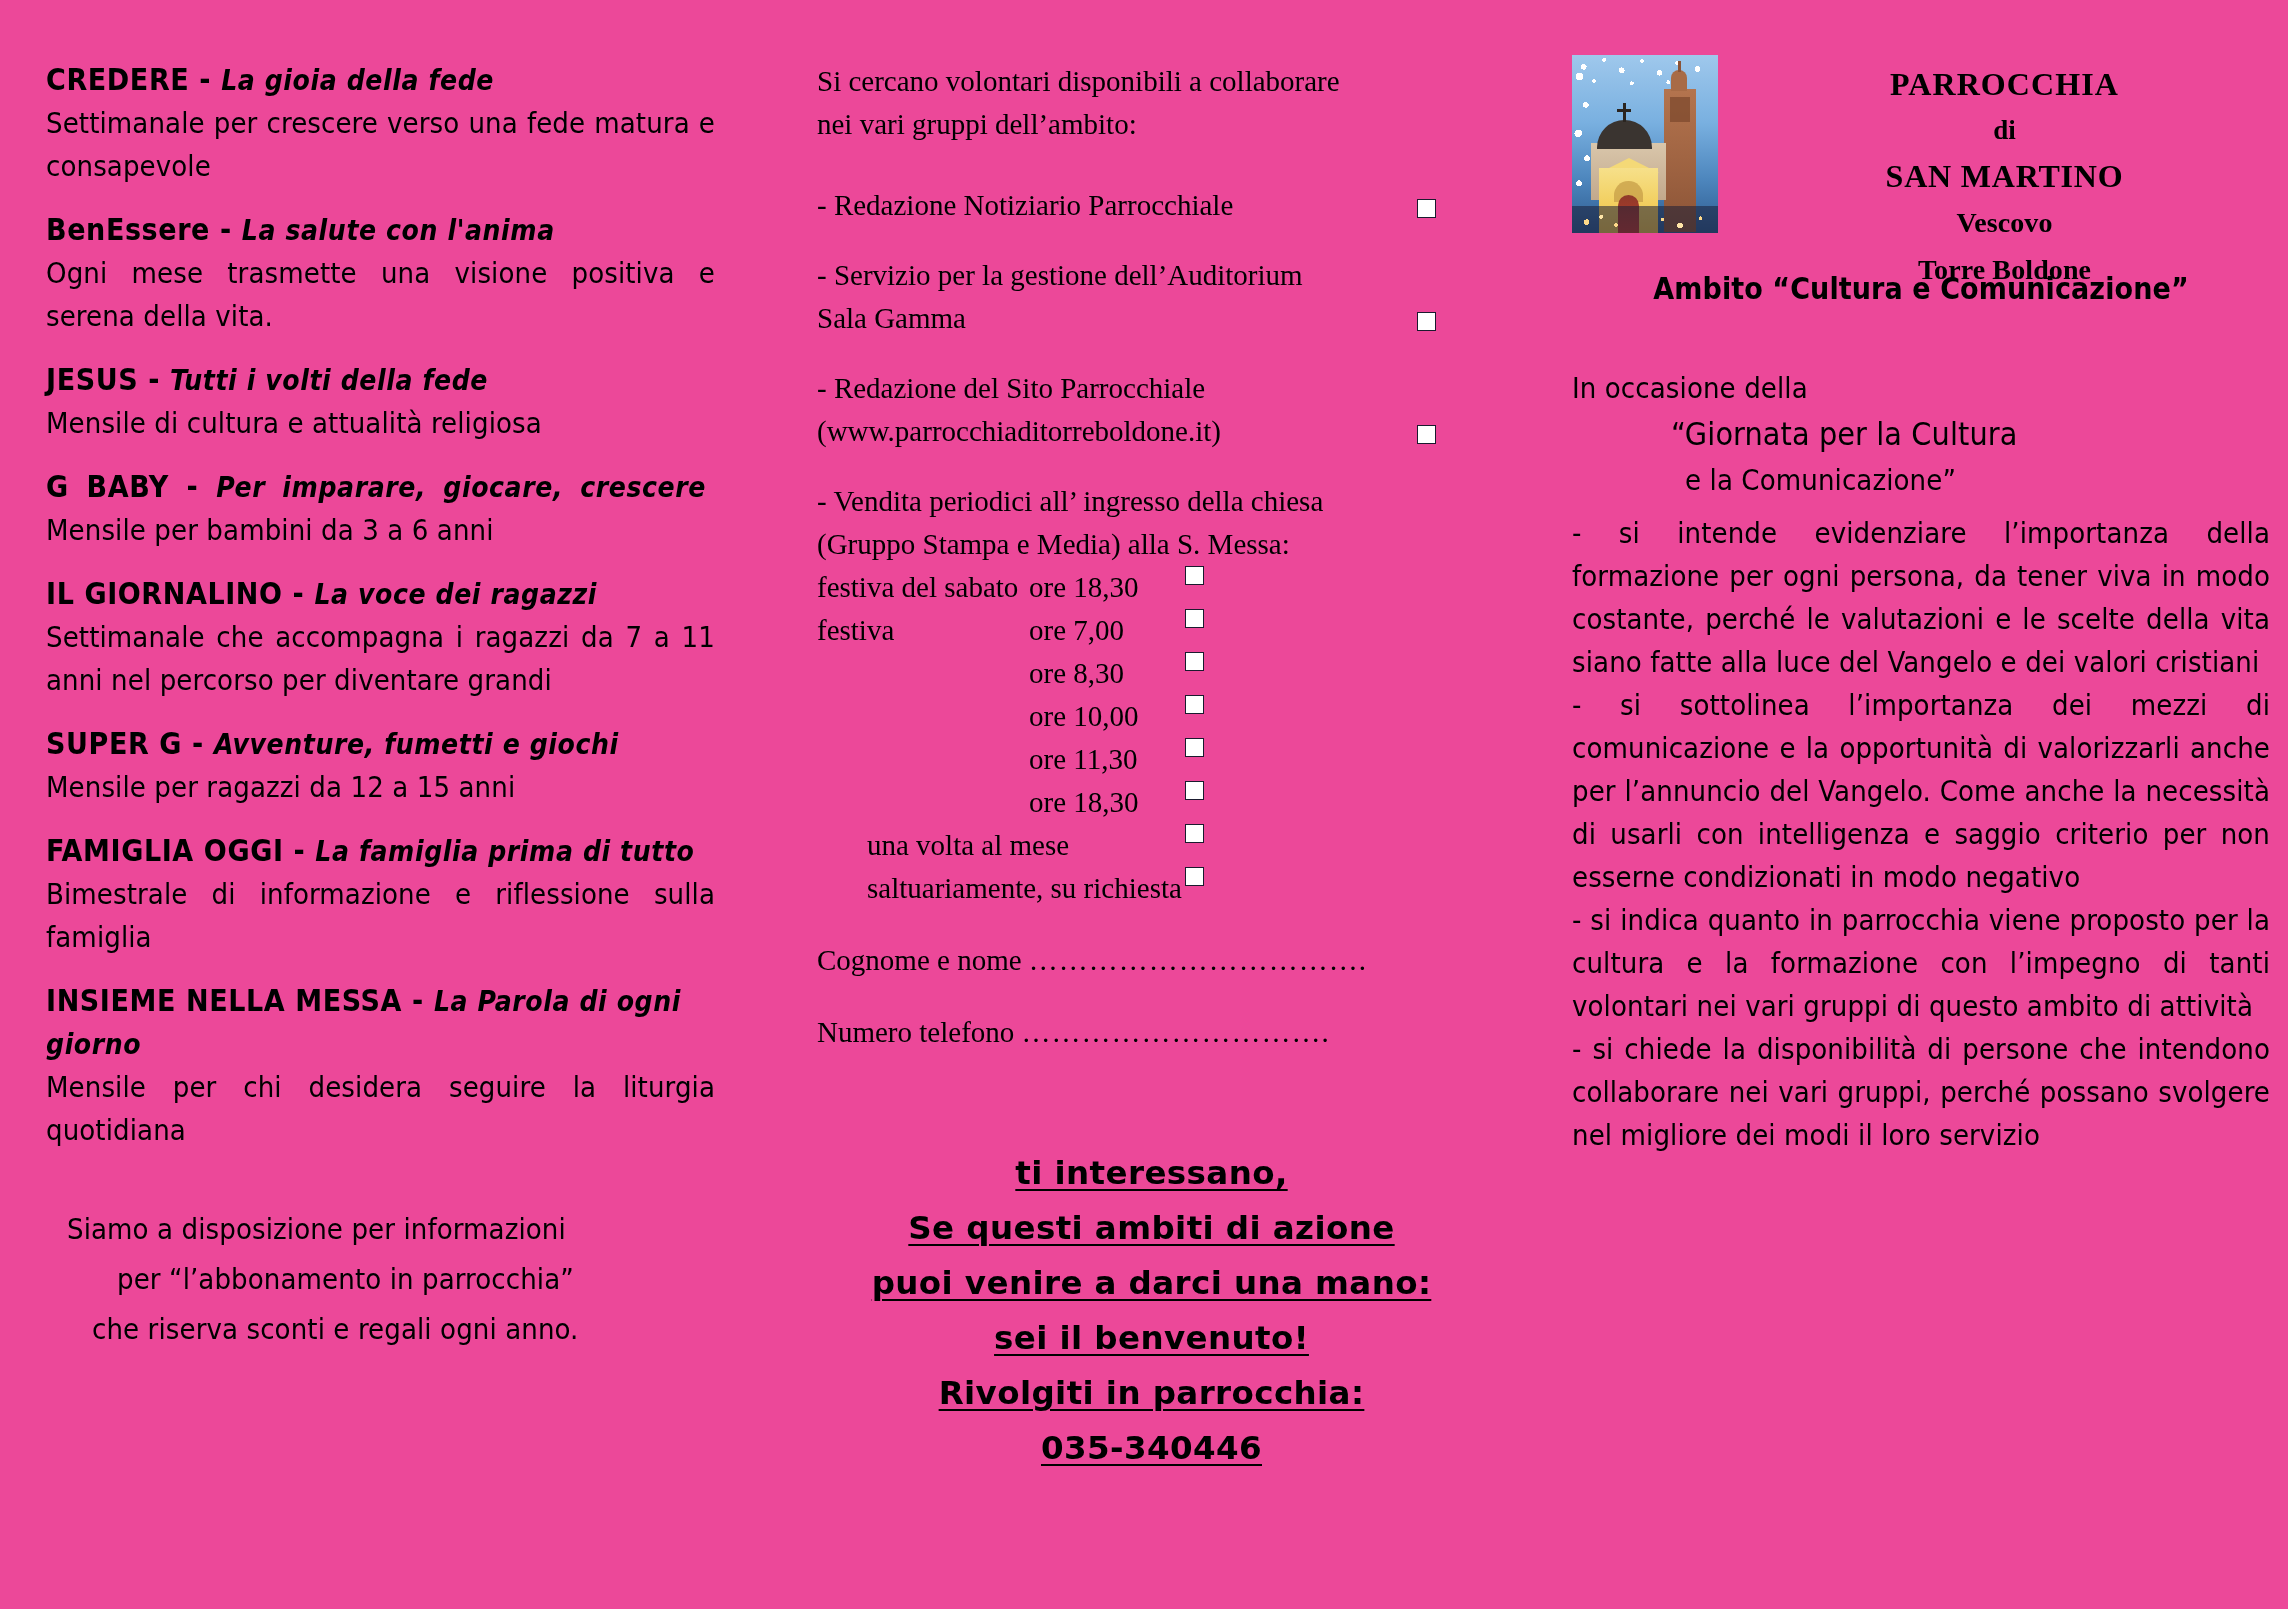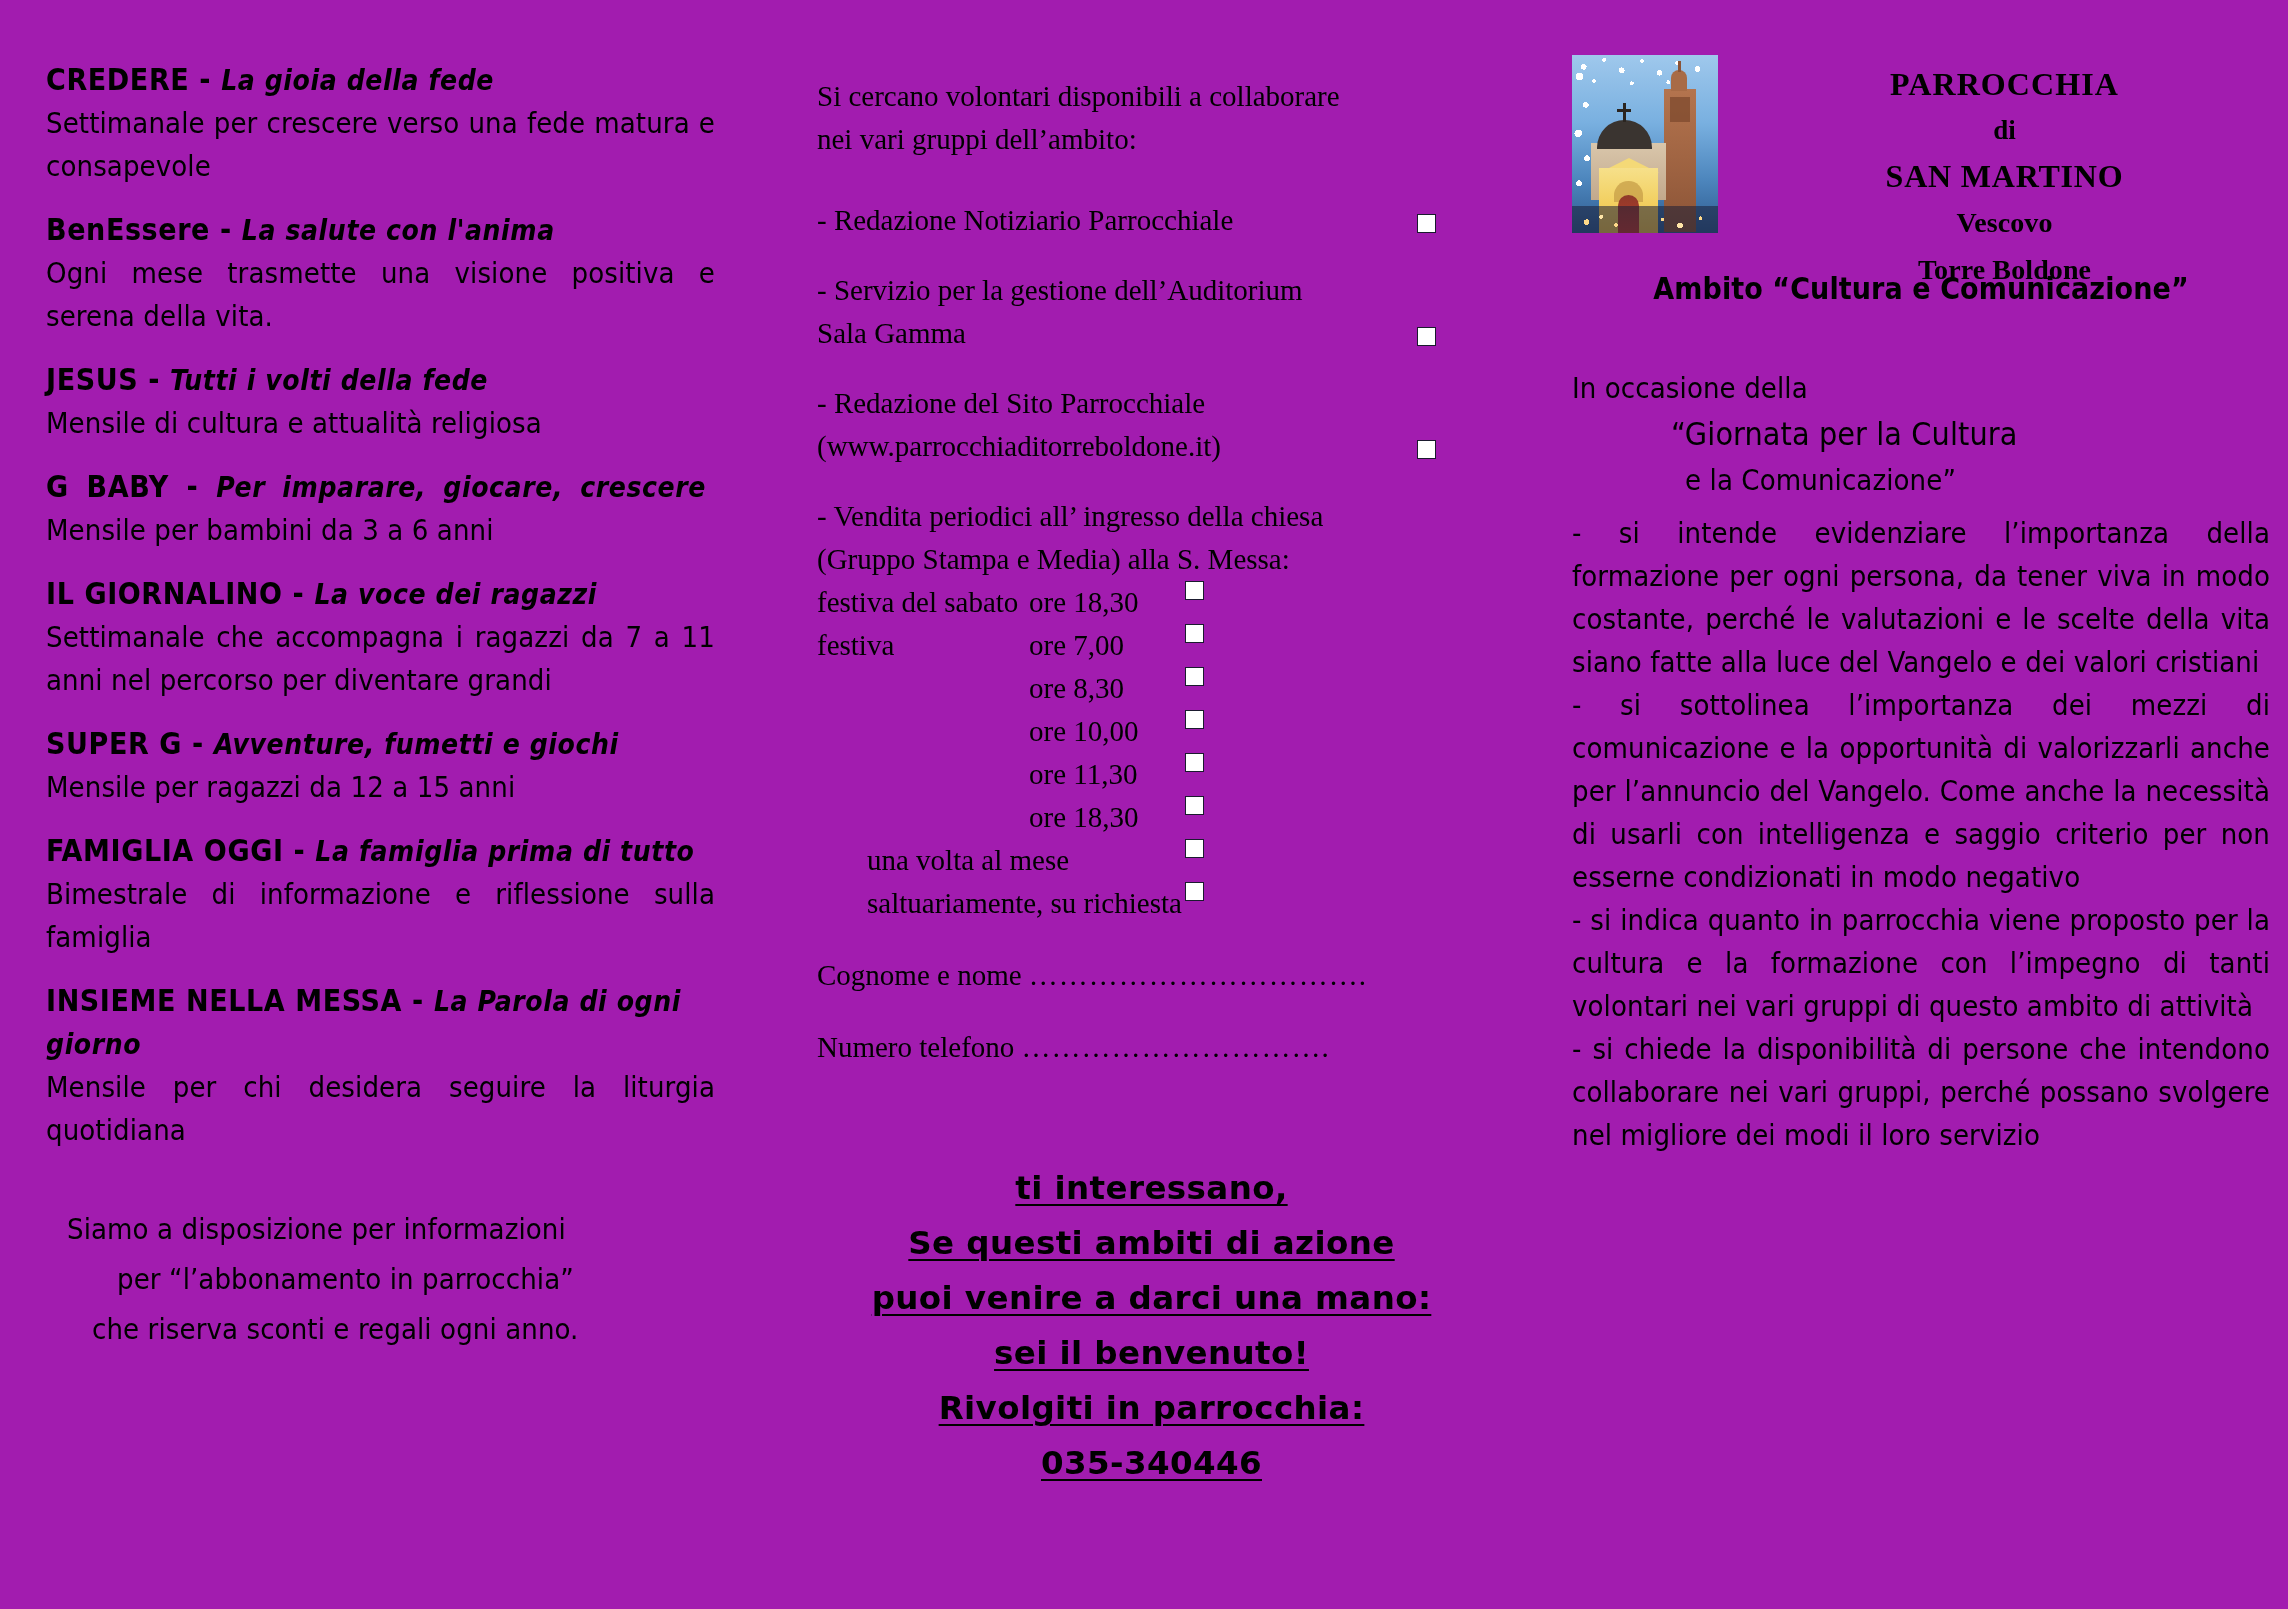--- a/index.html
+++ b/index.html
@@ -13,32 +13,32 @@
     height: 1610px;
     font-family: "DejaVu Sans", sans-serif;
     color: #000000;
     overflow: hidden;
   }
 
   .page {
     position: relative;
     width: 2288px;
     height: 1610px;
-    background: #a21caf;
+    background: #ec4899;
     box-sizing: border-box;
   }
 
   
   .col {
     position: absolute;
     top: 0;
     box-sizing: border-box;
   }
   .col-left   { left: 46px;   width: 669px; padding-top: 59px; }
-  .col-mid    { left: 817px;  width: 669px; padding-top: 75px; }
+  .col-mid    { left: 817px;  width: 669px; padding-top: 60px; }
   .col-right  { left: 1572px; width: 698px; padding-top: 55px; }
 
   
   .comic {
     font-family: "DejaVu Sans", sans-serif;
     font-size: 29px;
     line-height: 44px;
     letter-spacing: 0.1px;
     color: #000;
     font-stretch: condensed;

